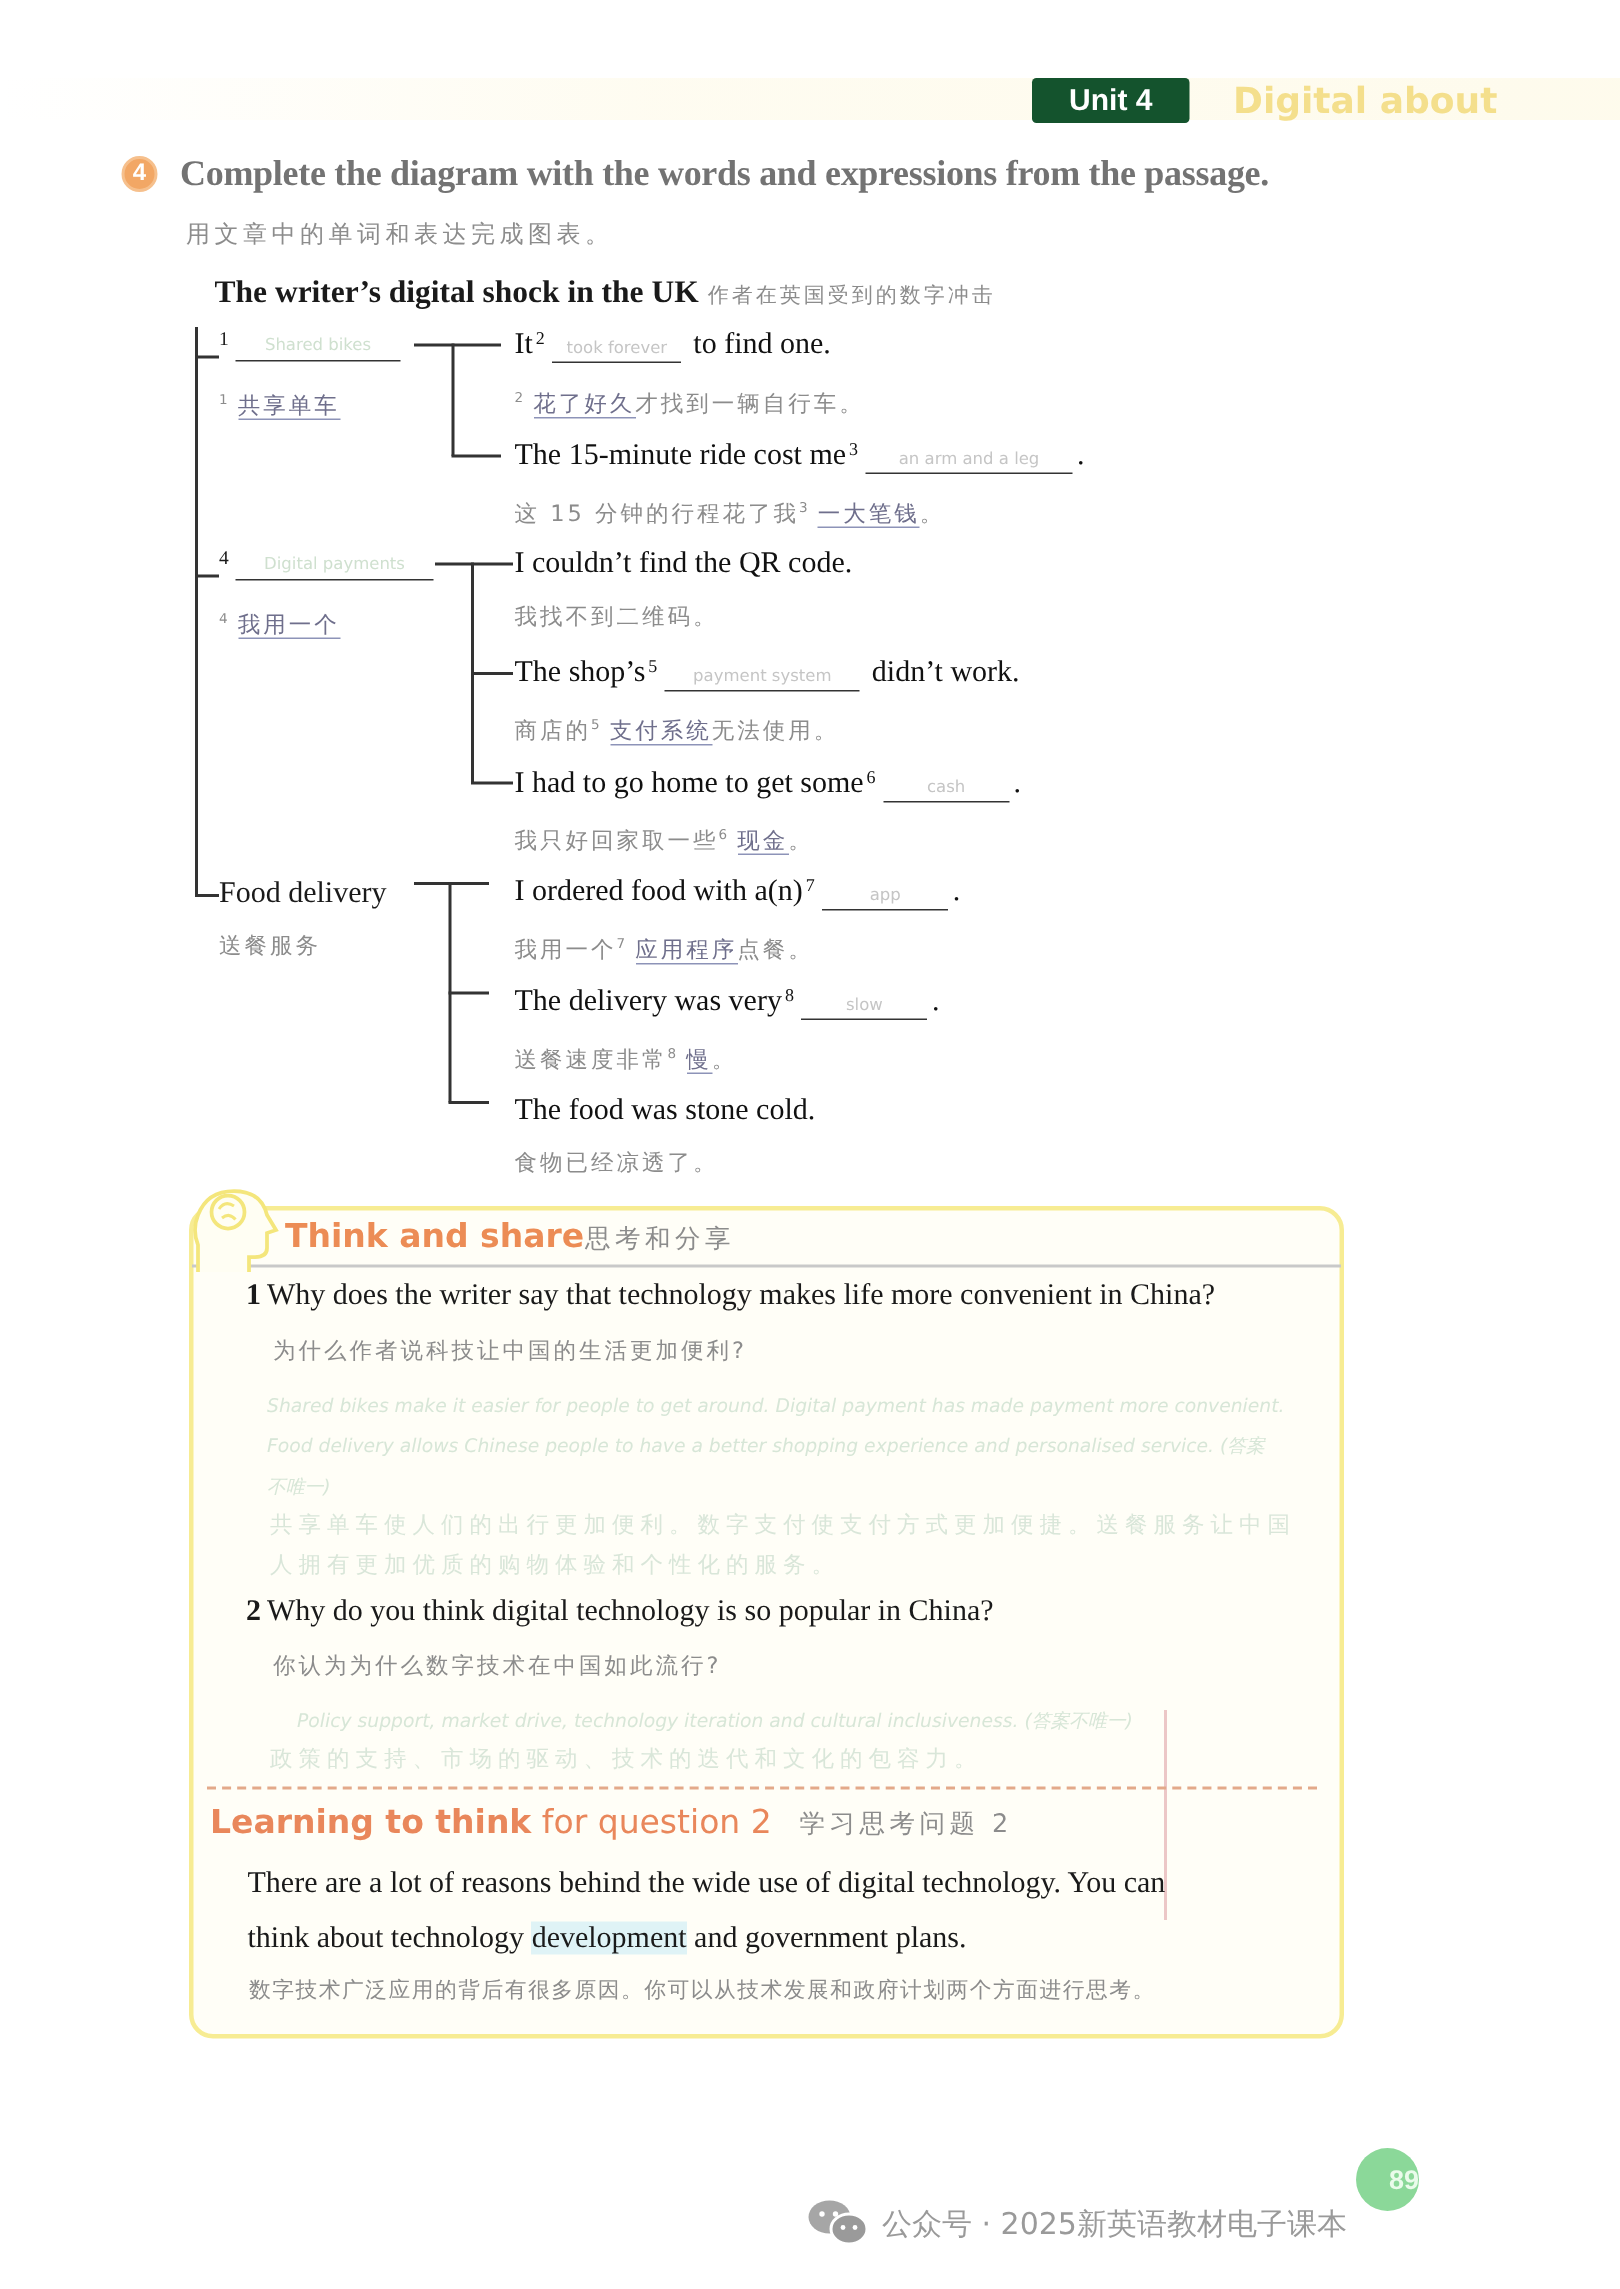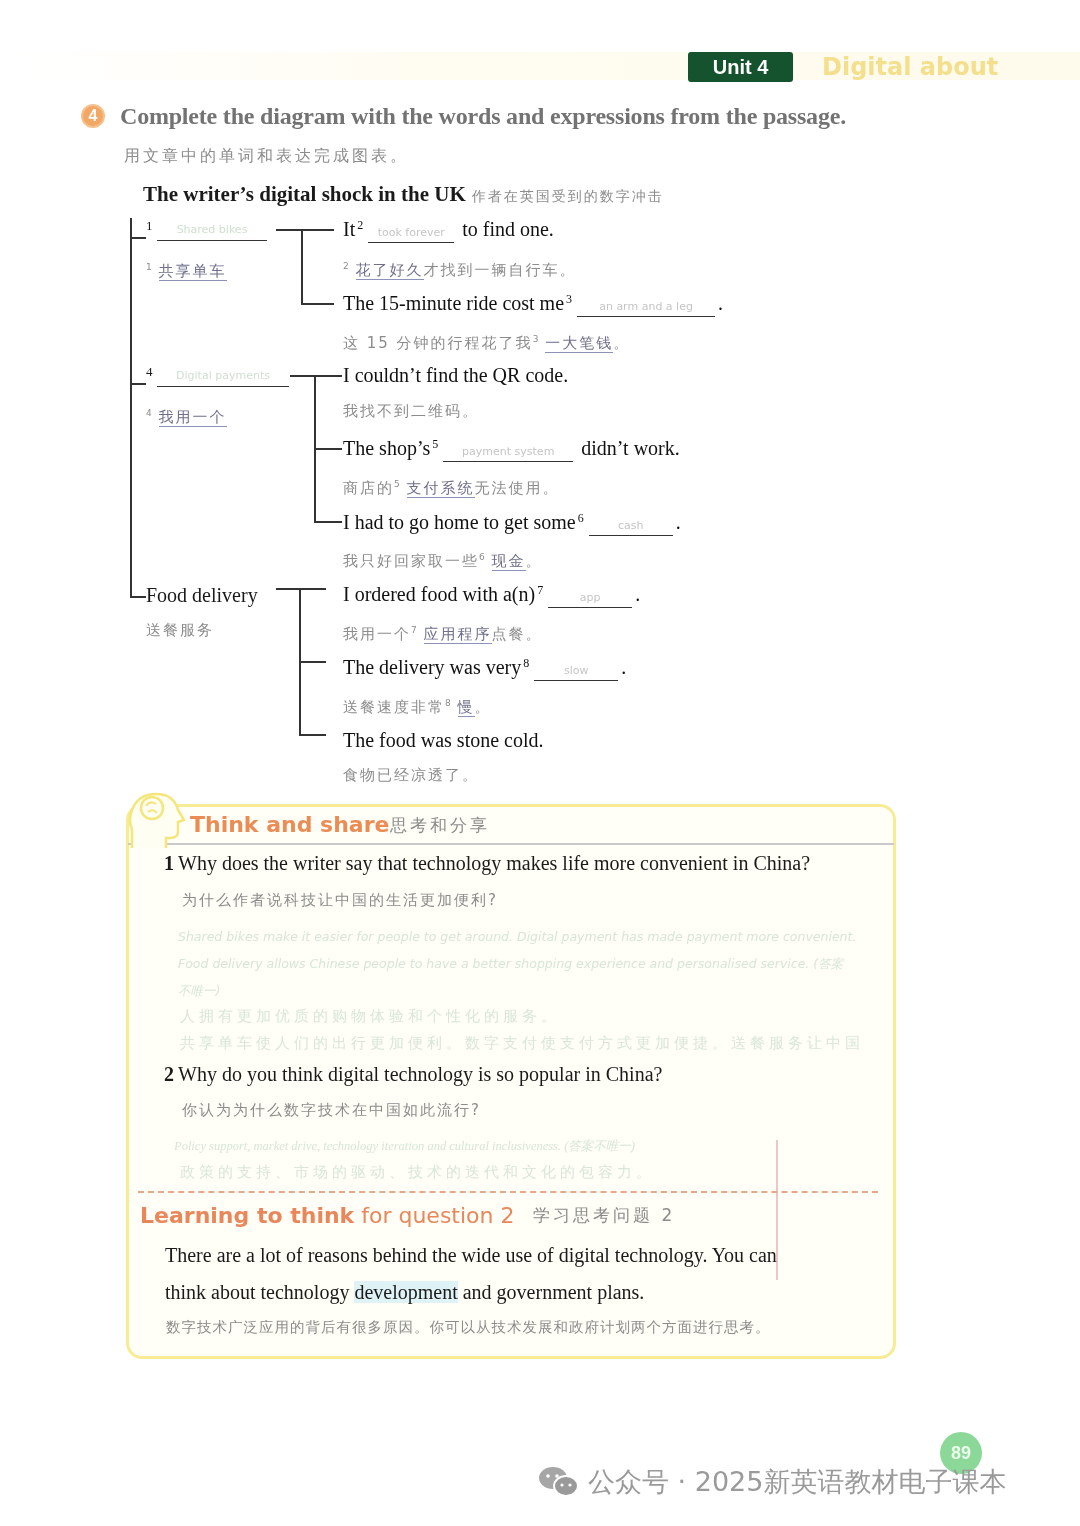--- a/index.html
+++ b/index.html
@@ -87,28 +87,28 @@
     font-family: "DejaVu Sans", sans-serif; font-size: 22px; line-height: 32px; color: #e9875b;
   }
   .ltt b { font-weight: bold; }
   .ltt-cn { position: absolute; left: 533px; top: 1204px; font-size: 17px; }
   .para { position: absolute; left: 165px; font-size: 20px; line-height: 26px; white-space: nowrap; }
   .hl { background: #dff3f6; }
   .para-cn { position: absolute; left: 166px; top: 1316px; font-size: 14.5px; letter-spacing: 1px; line-height: 22px; }
 
   
   .page-num {
-    position: absolute; left: 940px; top: 1432px; width: 42px; height: 42px; border-radius: 50%;
+    position: absolute; left: 904px; top: 1432px; width: 42px; height: 42px; border-radius: 50%;
     background: #7fd48e; color: #e8fbe9; font-family: "Liberation Sans", sans-serif; font-weight: bold;
-    font-size: 18px; line-height: 42px; text-align: center; opacity: 0.9;
+    font-size: 18px; line-height: 42px; text-align: right; opacity: 0.9;
   }
   .watermark {
     position: absolute; left: 538px; top: 1462px; height: 40px;
     display: flex; align-items: center; gap: 8px;
-    font-family: "DejaVu Sans", sans-serif; color: #9a9a9a; font-size: 27px;
+    font-family: "DejaVu Sans", sans-serif; color: #9a9a9a; font-size: 20px;
   }
   .wm-icon { width: 42px; height: 34px; position: relative; }
 </style>
 </head>
 <body>
 
 <div class="top-band"></div>
 <div class="unit-badge">Unit 4</div>
 <div class="unit-title">Digital about</div>
 
@@ -189,28 +189,28 @@
 
 <div class="q" style="left:164px; top:850px;"><b>1</b><span>Why does the writer say that technology makes life more convenient in China?</span></div>
 <div class="q-cn cn" style="left:182px; top:889px;">为什么作者说科技让中国的生活更加便利?</div>
 
 <div class="ans" style="left:178px; top:923px;">
   <div>Shared bikes make it easier for people to get around. Digital payment has made payment more convenient.</div>
   <div>Food delivery allows Chinese people to have a better shopping experience and personalised service. (答案</div>
   <div>不唯一)</div>
 </div>
 <div class="ans-cn" style="left:180px; top:1003px;">
+  <div>共享单车使人们的出行更加便利。数字支付使支付方式更加便捷。送餐服务让中国</div>
   <div>人拥有更加优质的购物体验和个性化的服务。</div>
-  <div>共享单车使人们的出行更加便利。数字支付使支付方式更加便捷。送餐服务让中国</div>
 </div>
 
 <div class="q" style="left:164px; top:1061px;"><b>2</b><span>Why do you think digital technology is so popular in China?</span></div>
 <div class="q-cn cn" style="left:182px; top:1099px;">你认为为什么数字技术在中国如此流行?</div>
 
-<div class="ans" style="left:174px; top:1133px;font-family:Liberation Serif, serif;">
+<div class="ans" style="left:198px; top:1133px;">
   <div>Policy support, market drive, technology iteration and cultural inclusiveness. (答案不唯一)</div>
 </div>
 <div class="ans-cn" style="left:180px; top:1159px;">
   <div>政策的支持、市场的驱动、技术的迭代和文化的包容力。</div>
 </div>
 
 <div class="red-rule"></div>
 <div class="dash-line"></div>
 
 <div class="ltt"><b>Learning to think</b> <span>for question 2</span></div>

